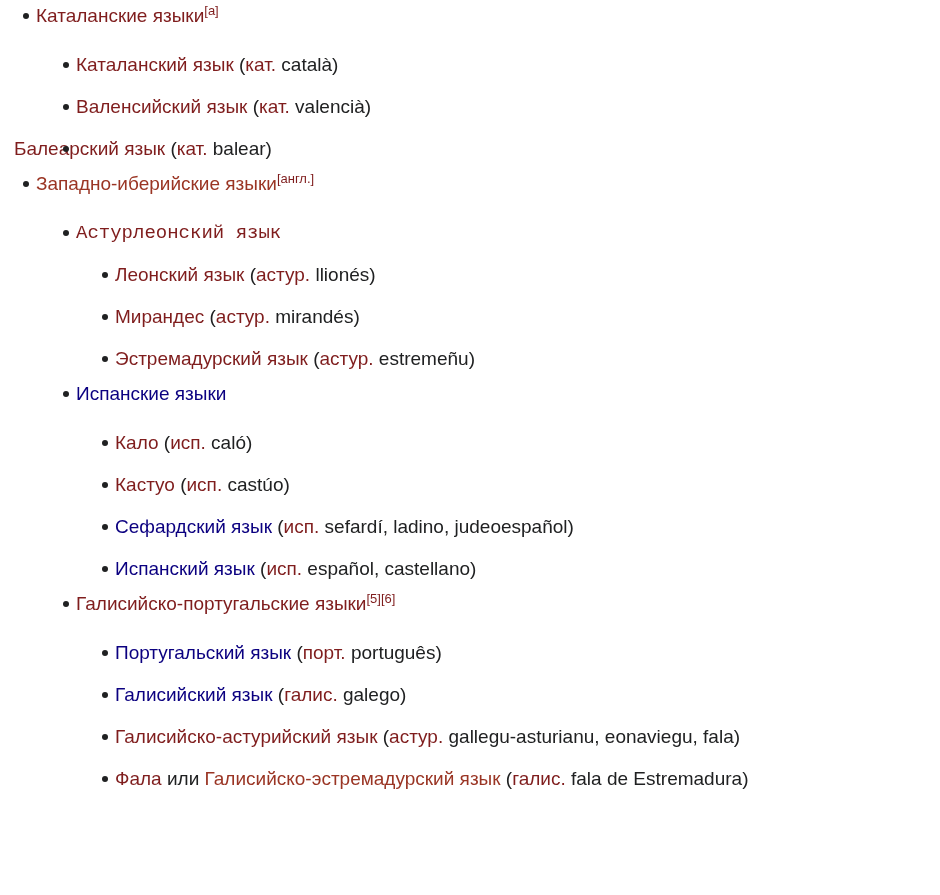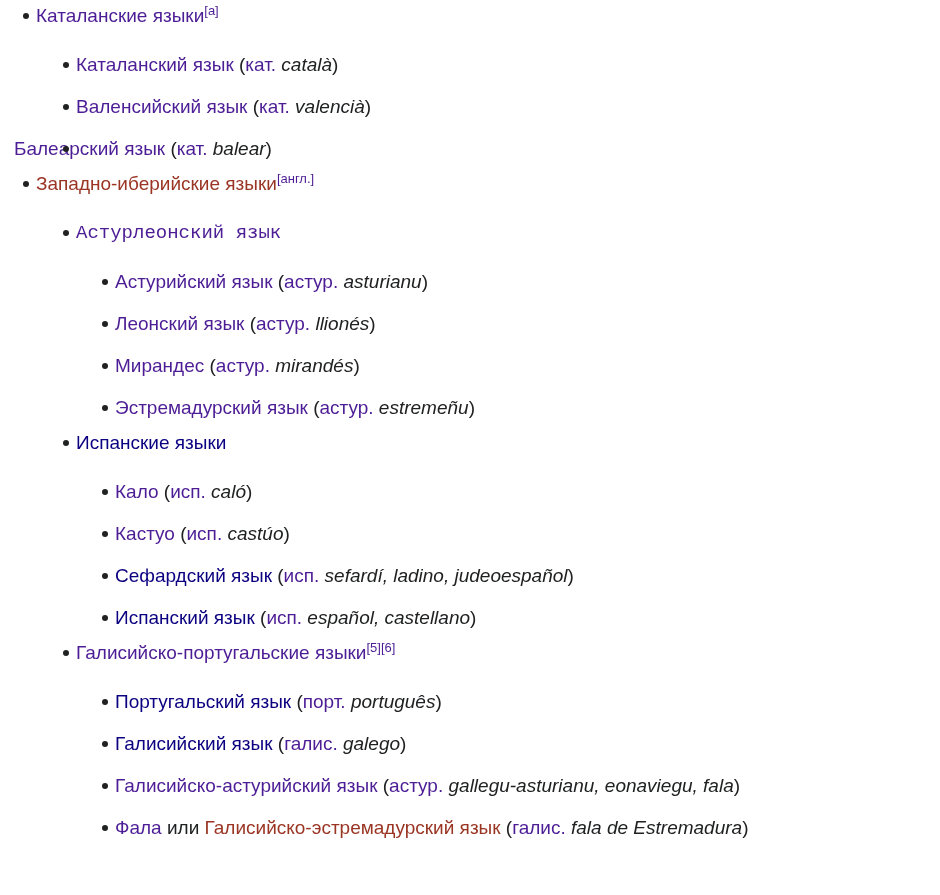--- a/index.html
+++ b/index.html
@@ -32,43 +32,42 @@
     background: #202122;
   }
   .lvl1 { padding-left: 36px; }
   .lvl1 .bullet { left: 23px; }
   .lvl2 { padding-left: 76px; }
   .lvl2 .bullet { left: 63px; }
   .lvl3 { padding-left: 115px; }
   .lvl3 .bullet { left: 102px; }
 
   a { text-decoration: none; cursor: pointer; }
-  .seg-link    { color: #4c1d95; }
+  .seg-link    { color: #7f1d1d; }
   .seg-visited { color: #0b0080; }
   .seg-red     { color: #9a3524; }
   .seg-plain   { color: #202122; }
-  .seg-italic  { color: #202122; font-style: italic; }
+  .seg-italic  { color: #202122; }
   .sup {
     font-size: 13px;
     line-height: 0;
     vertical-align: 7px;
     letter-spacing: 0;
   }
 </style>
 </head>
 <body>
 
 <div id="language-tree">
     <div class="row lvl1" style="margin-top: 0px;"><span class="bullet"></span><a class="seg-link">Каталанские языки</a><a class="seg-link sup">[a]</a></div>
     <div class="row lvl2" style="margin-top: 7px;"><span class="bullet"></span><a class="seg-link">Каталанский язык</a><span class="seg-plain"> (</span><a class="seg-link">кат.</a><span class="seg-italic"> català</span><span class="seg-plain">)</span></div>
     <div class="row lvl2" style="margin-top: 0px;"><span class="bullet"></span><a class="seg-link">Валенсийский язык</a><span class="seg-plain"> (</span><a class="seg-link">кат.</a><span class="seg-italic"> valencià</span><span class="seg-plain">)</span></div>
     <div class="row lvl2" style="margin-top: 0px; padding-left: 14px;"><span class="bullet"></span><a class="seg-link">Балеарский язык</a><span class="seg-plain"> (</span><a class="seg-link">кат.</a><span class="seg-italic"> balear</span><span class="seg-plain">)</span></div>
     <div class="row lvl1" style="margin-top: -7px;"><span class="bullet"></span><a class="seg-red">Западно-иберийские языки</a><a class="seg-link sup">[англ.]</a></div>
     <div class="row lvl2" style="margin-top: 7px; font-family: Liberation Mono, monospace;"><span class="bullet"></span><a class="seg-link">Астурлеонский язык</a></div>
-    <div class="row lvl3" style="margin-top: 7px;"><span class="bullet"></span><a class="seg-link">Астурийский язык</a><span class="seg-plain"> (</span><a class="seg-link">астур.</a><span class="seg-italic"> asturianu</span><span class="seg-plain">)</span></div>
     <div class="row lvl3" style="margin-top: 0px;"><span class="bullet"></span><a class="seg-link">Леонский язык</a><span class="seg-plain"> (</span><a class="seg-link">астур.</a><span class="seg-italic"> llionés</span><span class="seg-plain">)</span></div>
     <div class="row lvl3" style="margin-top: 0px;"><span class="bullet"></span><a class="seg-link">Мирандес</a><span class="seg-plain"> (</span><a class="seg-link">астур.</a><span class="seg-italic"> mirandés</span><span class="seg-plain">)</span></div>
     <div class="row lvl3" style="margin-top: 0px;"><span class="bullet"></span><a class="seg-link">Эстремадурский язык</a><span class="seg-plain"> (</span><a class="seg-link">астур.</a><span class="seg-italic"> estremeñu</span><span class="seg-plain">)</span></div>
     <div class="row lvl2" style="margin-top: -7px;"><span class="bullet"></span><a class="seg-visited">Испанские языки</a></div>
     <div class="row lvl3" style="margin-top: 7px;"><span class="bullet"></span><a class="seg-link">Кало</a><span class="seg-plain"> (</span><a class="seg-link">исп.</a><span class="seg-italic"> caló</span><span class="seg-plain">)</span></div>
     <div class="row lvl3" style="margin-top: 0px;"><span class="bullet"></span><a class="seg-link">Кастуо</a><span class="seg-plain"> (</span><a class="seg-link">исп.</a><span class="seg-italic"> castúo</span><span class="seg-plain">)</span></div>
     <div class="row lvl3" style="margin-top: 0px;"><span class="bullet"></span><a class="seg-visited">Сефардский язык</a><span class="seg-plain"> (</span><a class="seg-link">исп.</a><span class="seg-italic"> sefardí, ladino, judeoespañol</span><span class="seg-plain">)</span></div>
     <div class="row lvl3" style="margin-top: 0px;"><span class="bullet"></span><a class="seg-visited">Испанский язык</a><span class="seg-plain"> (</span><a class="seg-link">исп.</a><span class="seg-italic"> español, castellano</span><span class="seg-plain">)</span></div>
     <div class="row lvl2" style="margin-top: -7px;"><span class="bullet"></span><a class="seg-link">Галисийско-португальские языки</a><a class="seg-link sup">[5]</a><a class="seg-link sup">[6]</a></div>
     <div class="row lvl3" style="margin-top: 7px;"><span class="bullet"></span><a class="seg-visited">Португальский язык</a><span class="seg-plain"> (</span><a class="seg-link">порт.</a><span class="seg-italic"> português</span><span class="seg-plain">)</span></div>

